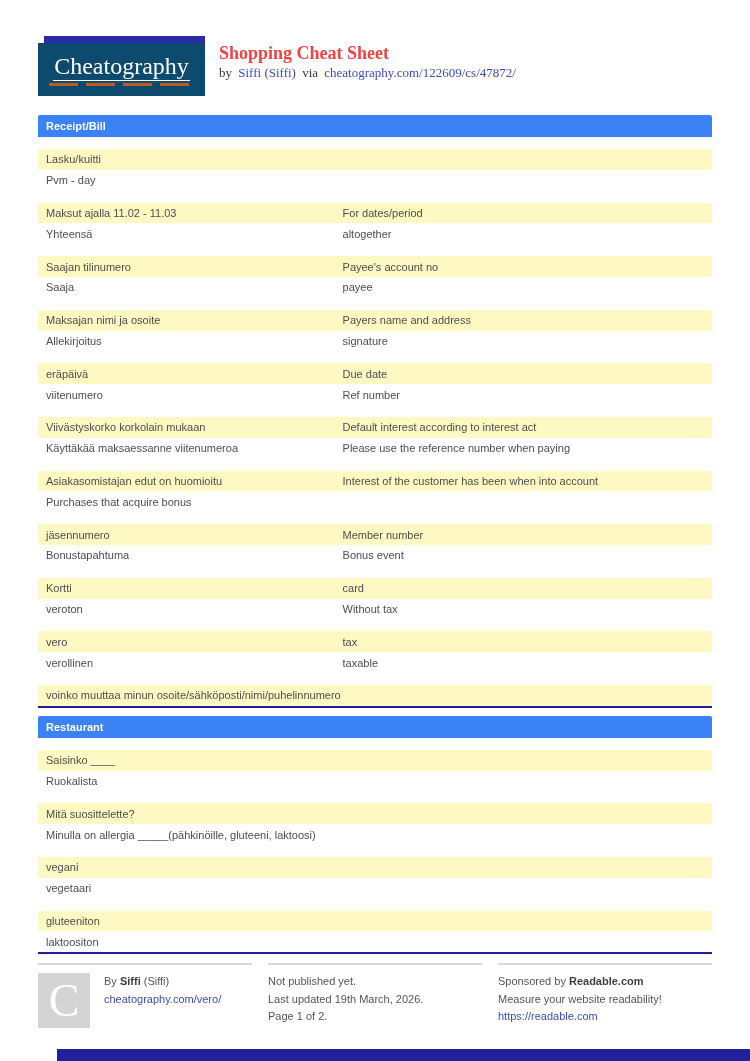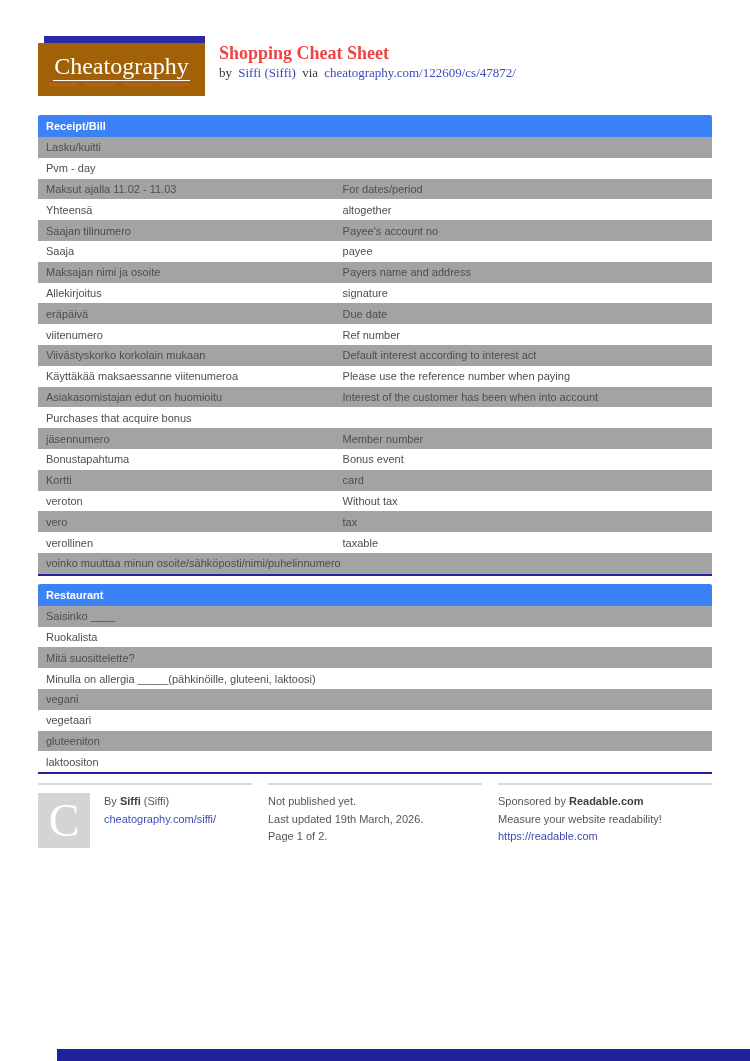--- a/index.html
+++ b/index.html
@@ -7,21 +7,21 @@
     width:750px;height:1061px;position:relative;overflow:hidden;
     background:#ffffff;font-family:"Liberation Sans",sans-serif;
   }
   .page{padding:36px 38px 0 38px;}
 
   
   .header{display:flex;align-items:flex-start;height:60px;}
   .logo{width:167px;cursor:pointer;}
   .logo-topbar{height:7px;background:#2a2aa4;margin-left:6px;}
   .logo-box{
-    height:53px;background:#a16207;display:flex;flex-direction:column;
+    height:53px;background:#0c4a6e;display:flex;flex-direction:column;
     align-items:center;justify-content:center;
   }
   .logo-text{
     color:#ffffff;font-family:"Liberation Serif",serif;font-size:24px;
     line-height:24px;border-bottom:1px solid #ffffff;padding:0 1px 2px 1px;
   }
   .logo-dashes{
     width:146px;height:3px;margin-top:2px;
     background:repeating-linear-gradient(90deg,#bf5b1d 0 29px,transparent 29px 37px);
   }
@@ -37,21 +37,21 @@
   .blue-link{color:#3d4cb5;text-decoration:none;cursor:pointer;}
 
   
   .sheet-table{margin-top:19px;border-bottom:2px solid #21219c;}
   .sheet-table + .sheet-table{margin-top:8px;}
   .sec-header{
     background:#3b82f6;color:#ffffff;font-size:11px;font-weight:bold;
     height:22px;line-height:22px;padding:0 8px;border-radius:2px 2px 0 0;
   }
   .row{display:flex;height:20.8px;align-items:center;font-size:11px;color:#4e4e4e;}
-  .row.odd{background:#a3a3a3;}
+  .row.odd{background:#fef9c3;margin-top:12px;}
   .row.even{background:#ffffff;}
   .cell-l{width:44%;padding:0 8px;box-sizing:border-box;white-space:nowrap;overflow:hidden;}
   .cell-l.full{width:100%;}
   .cell-r{flex:1;padding:0 8px;white-space:nowrap;overflow:hidden;}
 
   
   .footer{display:flex;gap:16px;margin-top:9px;}
   .fcol{
     flex:1;border-top:2px solid #d9d9d9;padding-top:8px;
     font-size:11px;line-height:17.5px;color:#555555;
@@ -210,21 +210,21 @@
   <div class="footer">
     <div class="fcol fcol1">
       <div class="avatar">C</div>
       <div>
         <div>
           <span class="sep">By</span>
           <span class="bold-name">Siffi</span>
           <span>(Siffi)</span>
         </div>
         <div>
-          <span class="blue-link">cheatography.com/siffi/</span>
+          <span class="blue-link">cheatography.com/vero/</span>
         </div>
       </div>
     </div>
     <div class="fcol">
       <div>Not published yet.</div>
       <div>Last updated 19th March, 2026.</div>
       <div>Page 1 of 2.</div>
     </div>
     <div class="fcol">
       <div>

